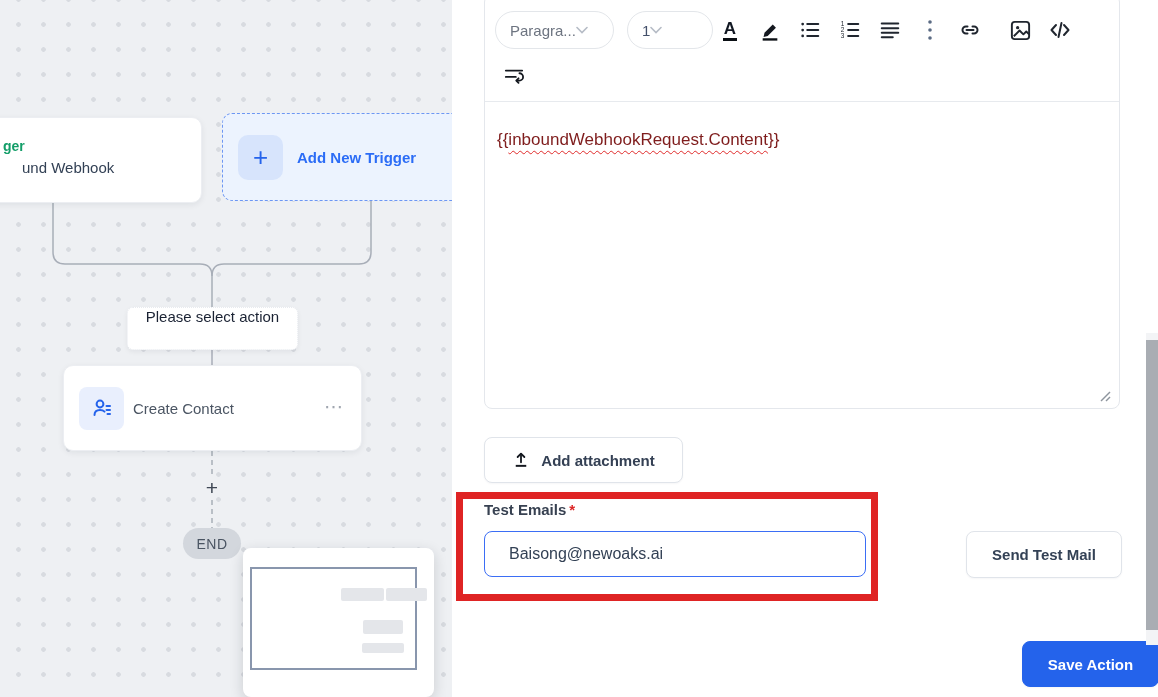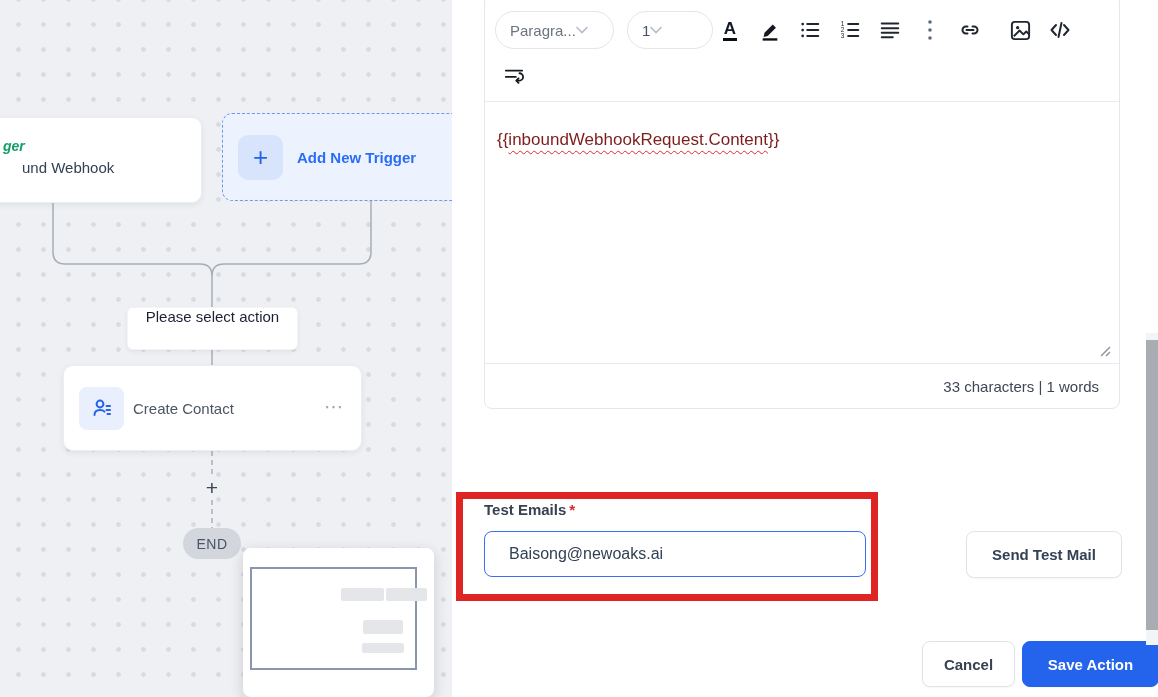--- a/index.html
+++ b/index.html
@@ -10,21 +10,21 @@
   
   .canvas { position:absolute; left:0; top:0; width:452px; height:697px;
     background-color:#eef0f3;
     background-image:radial-gradient(circle,#d8dbe0 2.2px, transparent 2.3px);
     background-size:25px 25px; background-position:6px 12px; overflow:hidden; }
   .connector-svg { position:absolute; left:0; top:0; }
 
   .node-card { position:absolute; background:#fff; border:1px solid #eceef2;
     border-radius:10px; box-shadow:0 2px 6px rgba(16,24,40,.07); }
   .trigger-card { left:-80px; top:117px; width:282px; height:86px; padding:20px 16px 0 82px; }
-  .trigger-title { color:#149e69; font-size:14px; font-weight:600; margin-bottom:5px;font-style:italic; }
+  .trigger-title { color:#149e69; font-size:14px; font-weight:600; margin-bottom:5px; }
   .trigger-sub { color:#334155; font-size:15px;margin-left:19px; }
 
   .add-trigger { position:absolute; left:222px; top:113px; width:240px; height:88px;
     background:#ecf3fe; border:1.5px dashed #6d97f3; border-radius:10px;
     display:flex; align-items:center; }
   .plus-square { width:45px; height:45px; margin-left:15px; background:#d7e4fc;
     border-radius:10px; display:flex; align-items:center; justify-content:center;
     color:#2563eb; font-size:26px; font-weight:400; }
   .add-trigger-label { margin-left:14px; color:#2b6cf6; font-size:15px; font-weight:600; }
 
@@ -294,39 +294,43 @@
       <div class="editor-body divider-top">
         <span>{{</span><span class="wavy">inboundWebhookRequest.Content</span><span>}}</span>
         <svg class="resize-handle" width="12" height="12" viewBox="0 0 12 12">
           <g stroke="#8e959e" stroke-width="1.5">
               <path d="M2 11 L11 2"></path>
               <path d="M7 11 L11 7"></path>
             </g>
         </svg>
       </div>
 
-      <div class="editor-footer">
-        <span>33 characters | 1 words</span>
-      </div>
-    </div>
-
+    </div>
+
+    <div class="btn attach-btn">
+      <svg width="18" height="18" viewBox="0 0 24 24">
+        <g fill="none" stroke="#14181f" stroke-width="2.4" stroke-linecap="round" stroke-linejoin="round">
+          <path d="M12 15 V4"></path>
+            <path d="M7.5 8 L12 3.5 L16.5 8"></path>
+        </g>
+        <rect x="5" y="18.5" width="14" height="2.6" fill="#14181f"></rect>
+      </svg>
+      <span>Add attachment</span>
+    </div>
 
     <div class="field-label">
       <span>Test Emails</span><span class="req">*</span>
     </div>
 
     <input class="email-input" type="text" value="Baisong@newoaks.ai" style="">
 
     <div class="btn send-btn">
       <span>Send Test Mail</span>
     </div>
 
-    <div class="btn cancel-btn">
-      <span>Cancel</span>
-    </div>
 
     <div class="btn save-btn">
       <span>Save Action</span>
     </div>
   </div>
 
   <div class="annotation"></div>
 
   <div class="scrollbar-track">
     <div class="scrollbar-thumb"></div>

